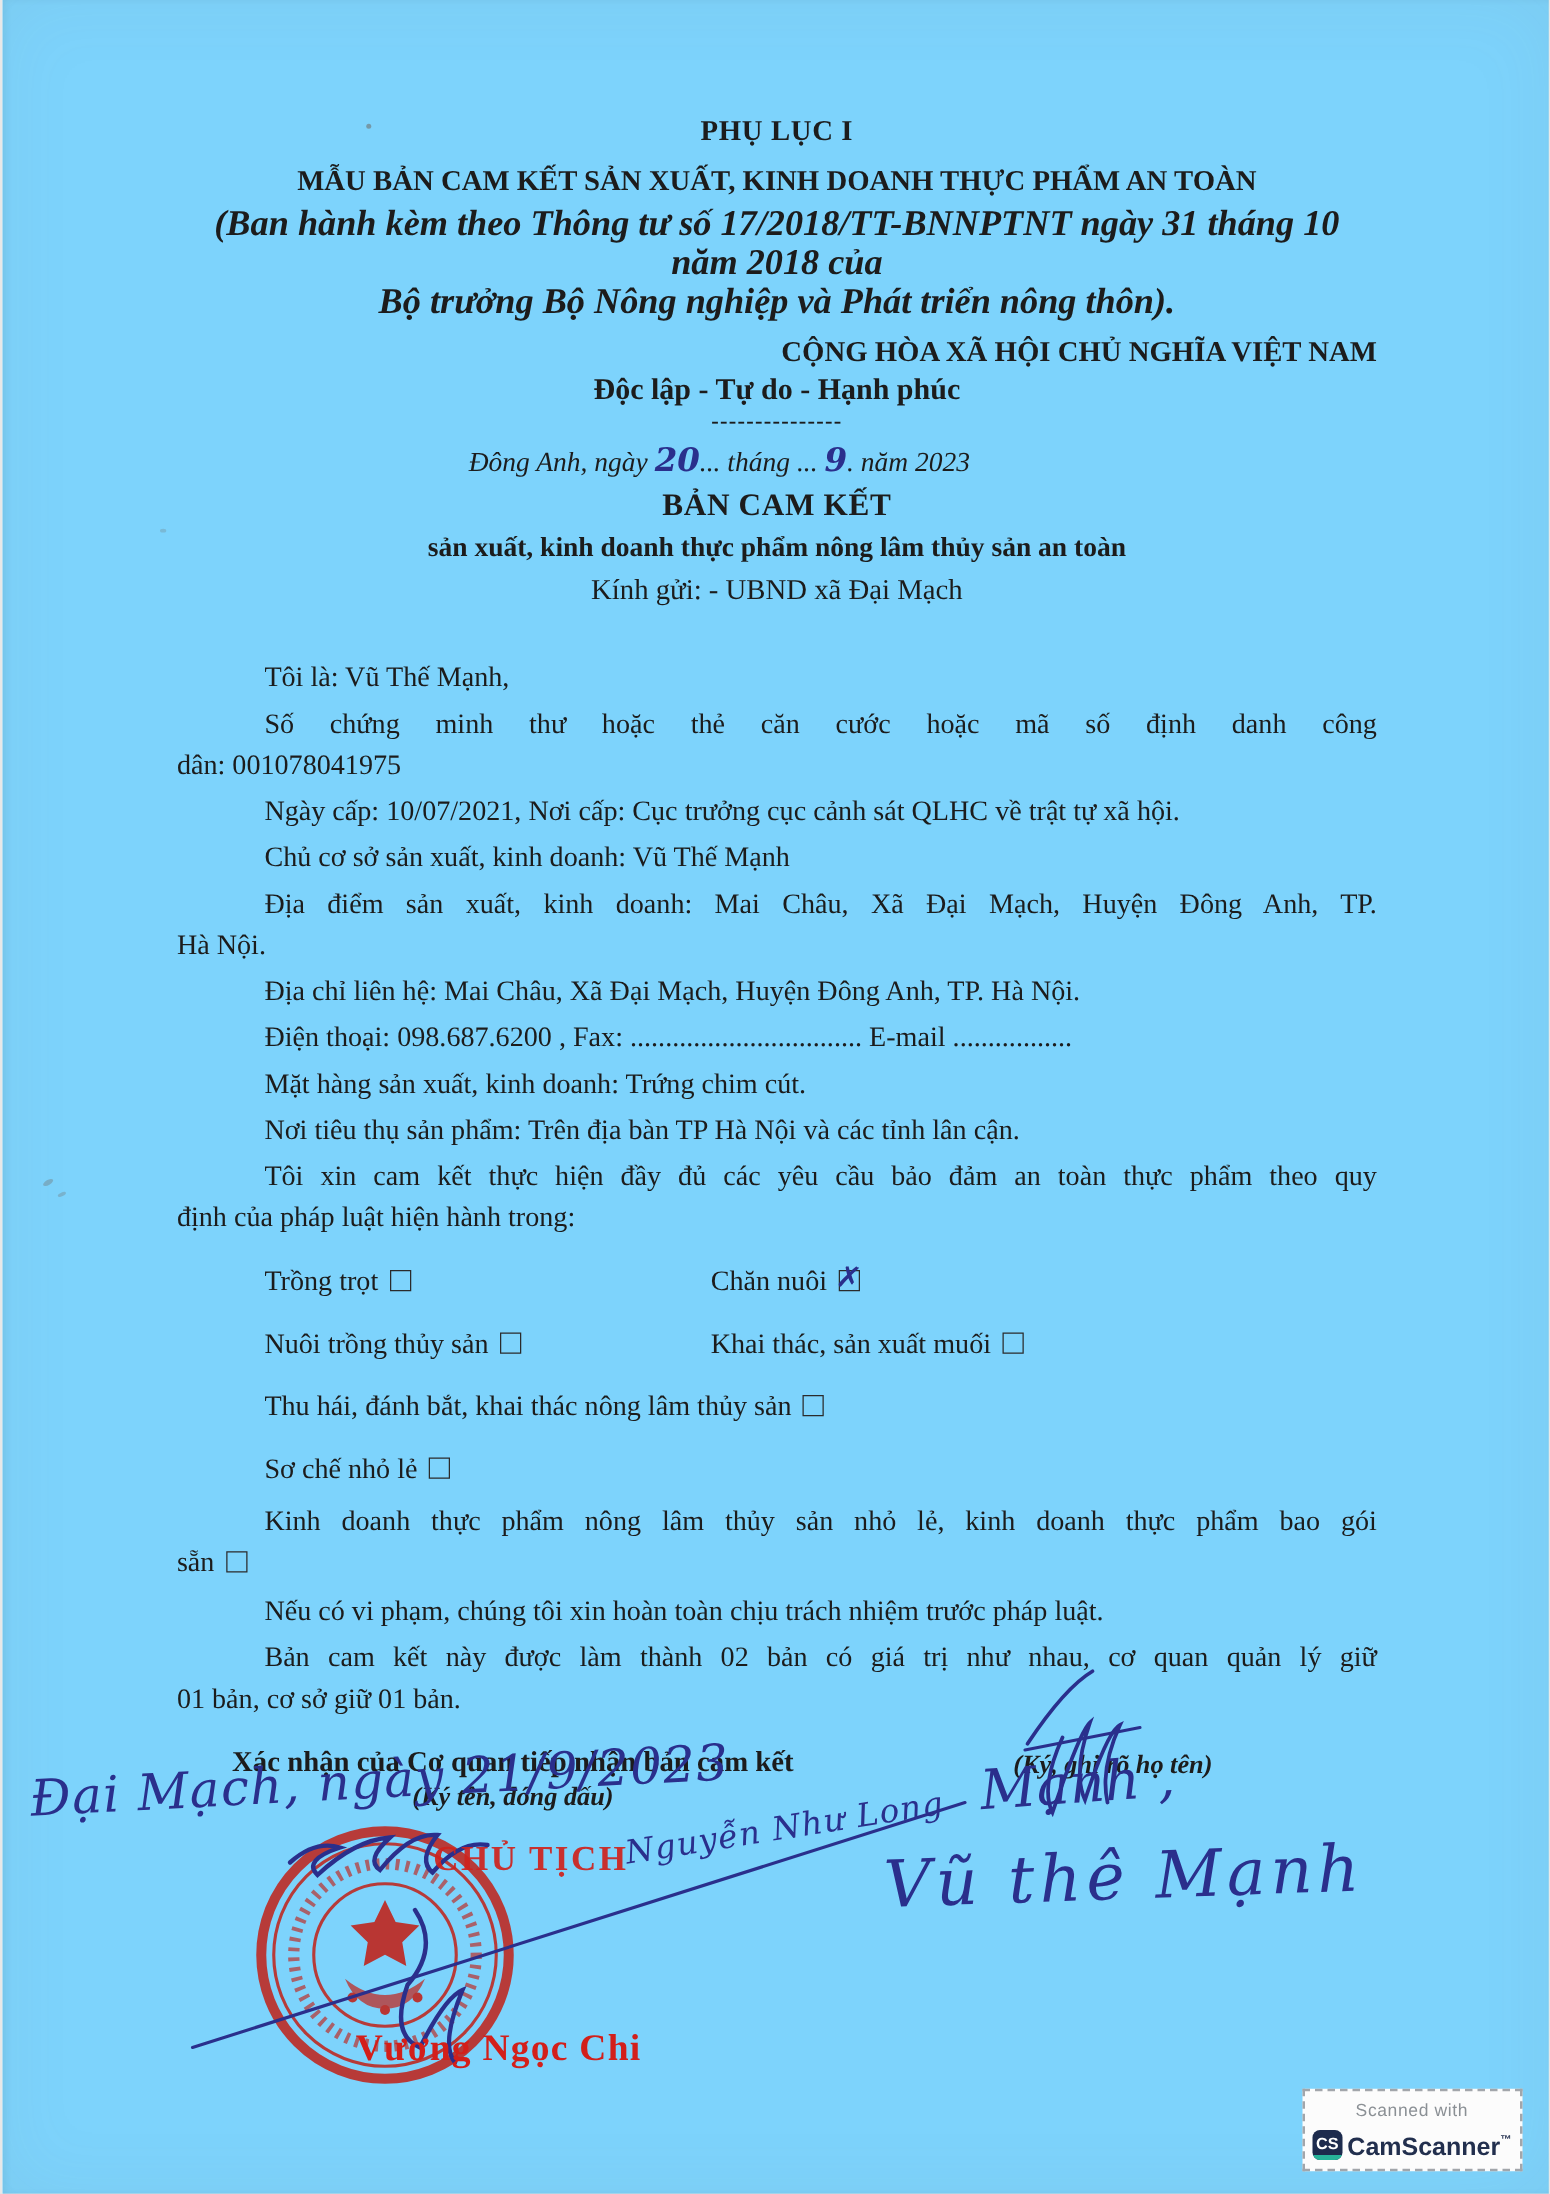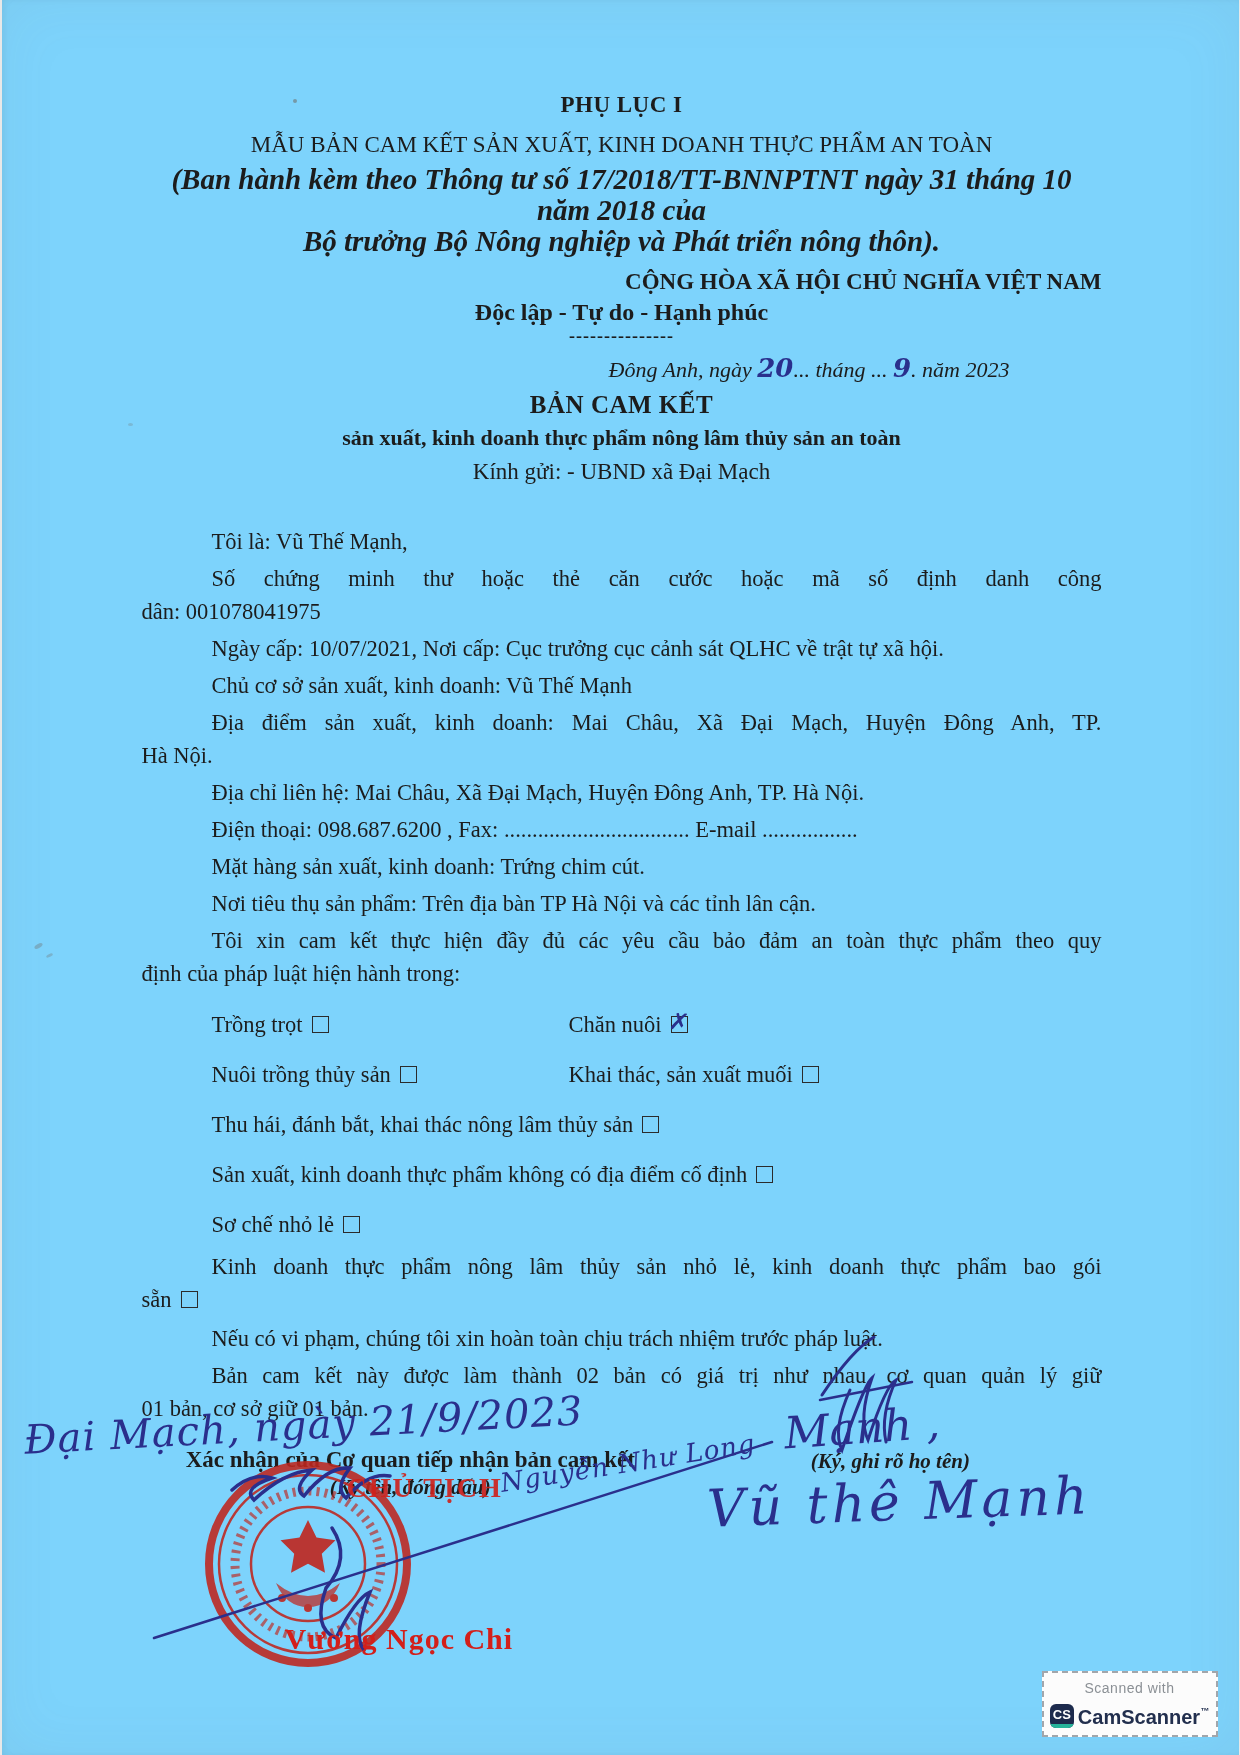--- a/index.html
+++ b/index.html
@@ -5,26 +5,26 @@
   html,body{margin:0;padding:0;background:#e8e8e8;}
   .page{
     position:relative;width:1237px;height:1755px;background:#7dd3fc;
     margin:0 auto;overflow:hidden;
     font-family:"Liberation Serif","DejaVu Serif",serif;color:#1c1c1c;
     box-shadow:inset 0 0 60px rgba(120,110,100,.08), inset 3px 0 6px rgba(0,0,0,.05);
   }
   .content{position:relative;padding:92px 140px 0 140px;width:960px;}
   .center{text-align:center;}
   .h-title{font-weight:bold;font-size:23px;letter-spacing:.5px;margin:0 0 14px 0;}
-  .h-sub{font-weight:normal;font-size:23px;margin:0 0 6px 0;}
+  .h-sub{font-weight:bold;font-size:23px;margin:0 0 6px 0;}
   .h-italic{font-style:italic;font-weight:bold;font-size:29px;line-height:31px;margin:0;}
   .motto1{font-weight:bold;font-size:23px;margin:12px 0 4px 0;text-align:right;}
   .motto2{font-weight:bold;font-size:24px;margin:0;}
   .dashes{font-weight:bold;font-size:18px;letter-spacing:1px;margin:0 0 2px 0;}
-  .dateline{font-style:italic;font-size:22px;text-align:right;padding-right:92px;margin:10px 0 4px 0;}
+  .dateline{font-style:italic;font-size:22px;text-align:center;padding-right:92px;margin:10px 0 4px 0;}
   .hw-inline{font-family:"DejaVu Serif",serif;font-style:italic;color:#2a2f8c;font-weight:bold;font-size:26px;line-height:0;}
   .doc-title{font-weight:bold;font-size:25px;margin:8px 0 6px 0;letter-spacing:.5px;}
   .doc-sub{font-weight:bold;font-size:22px;margin:0 0 8px 0;}
   .recipient{font-size:23px;margin:0 0 40px 0;}
   .body{font-size:22.5px;}
   .ln{line-height:33px;}
   .ind{padding-left:70px;}
   .just{text-align:justify;text-align-last:justify;}
   .para{margin:0 0 4px 0;}
   .cb-row{display:flex;padding-left:70px;margin:10px 0 12px 0;}
@@ -130,25 +130,20 @@
           <span>Khai thác, sản xuất muối</span><span class="box"></span>
         </div>
       </div>
       <div class="cb-row">
         <div class="cb-item">
           <span>Thu hái, đánh bắt, khai thác nông lâm thủy sản</span><span class="box"></span>
         </div>
       </div>
       <div class="cb-row">
         <div class="cb-item">
-          <span>Sản xuất, kinh doanh thực phẩm không có địa điểm cố định</span><span class="box"></span>
-        </div>
-      </div>
-      <div class="cb-row">
-        <div class="cb-item">
           <span>Sơ chế nhỏ lẻ</span><span class="box"></span>
         </div>
       </div>
       <div class="para">
         <div class="ln ind just">Kinh doanh thực phẩm nông lâm thủy sản nhỏ lẻ, kinh doanh thực phẩm bao gói</div>
         <div class="ln"><span>sẵn</span><span class="box"></span></div>
       </div>
 
       <div class="para" style="margin-top:6px;">
         <div class="ln ind">Nếu có vi phạm, chúng tôi xin hoàn toàn chịu trách nhiệm trước pháp luật.</div>

